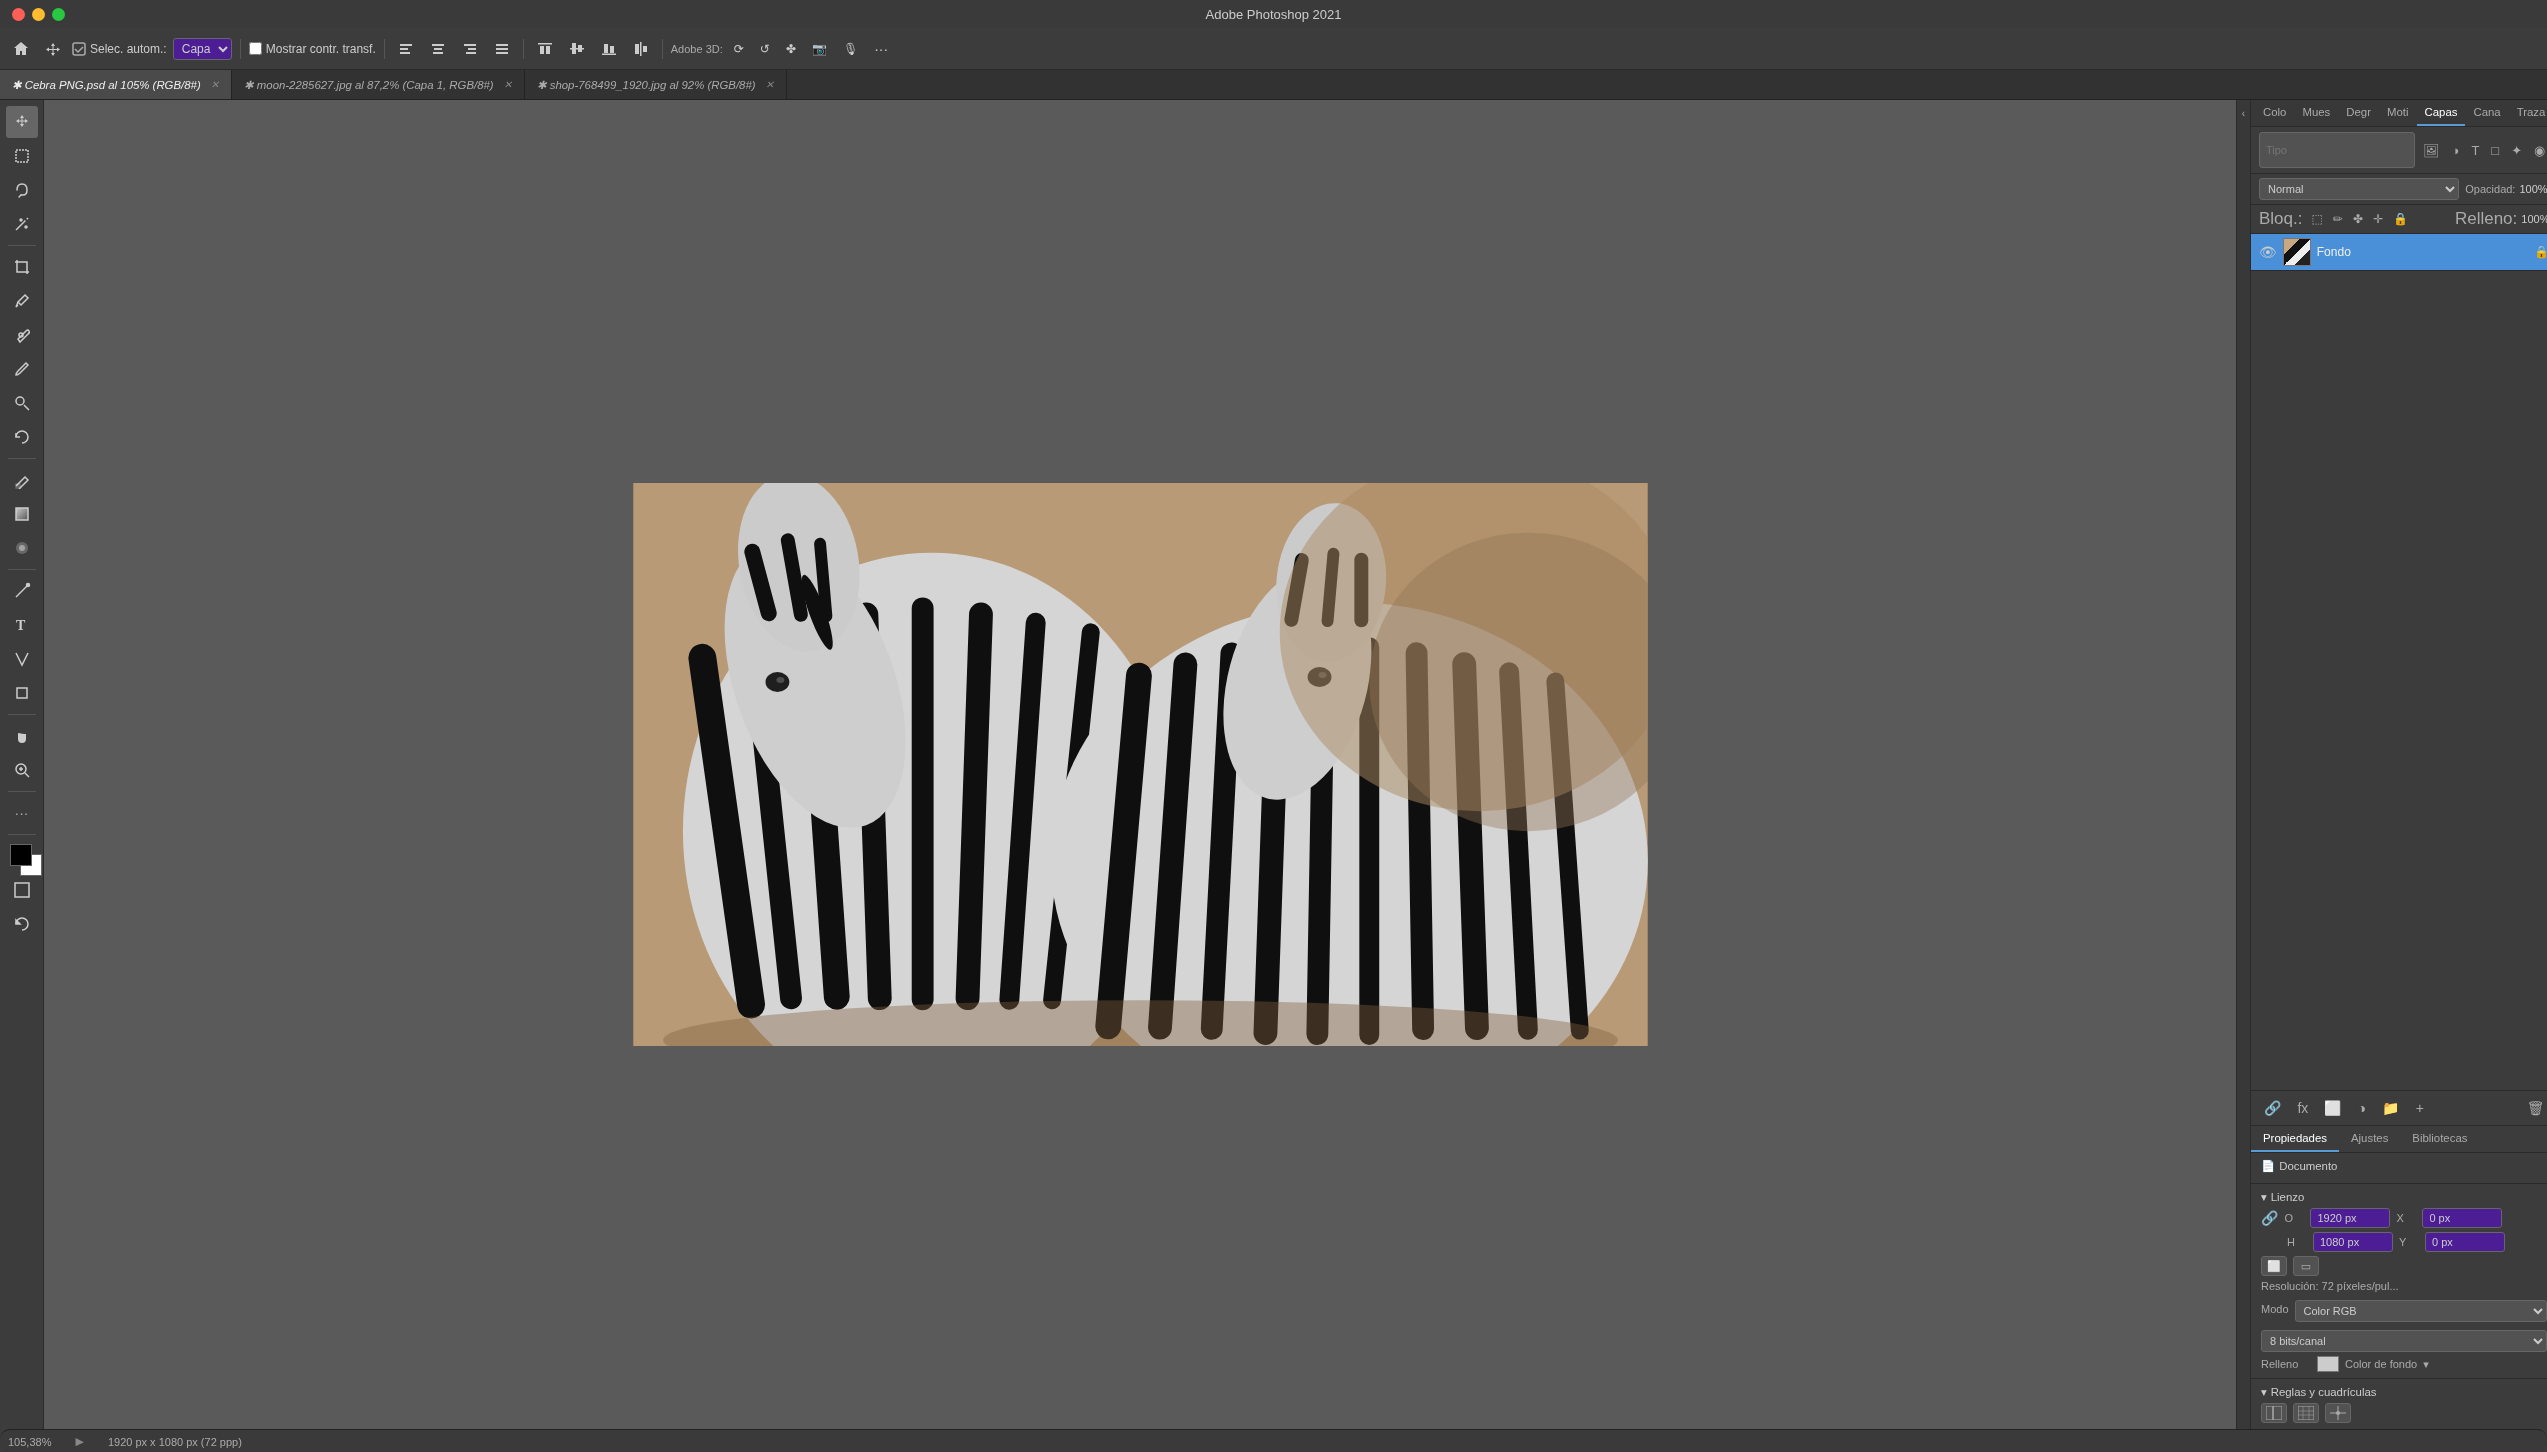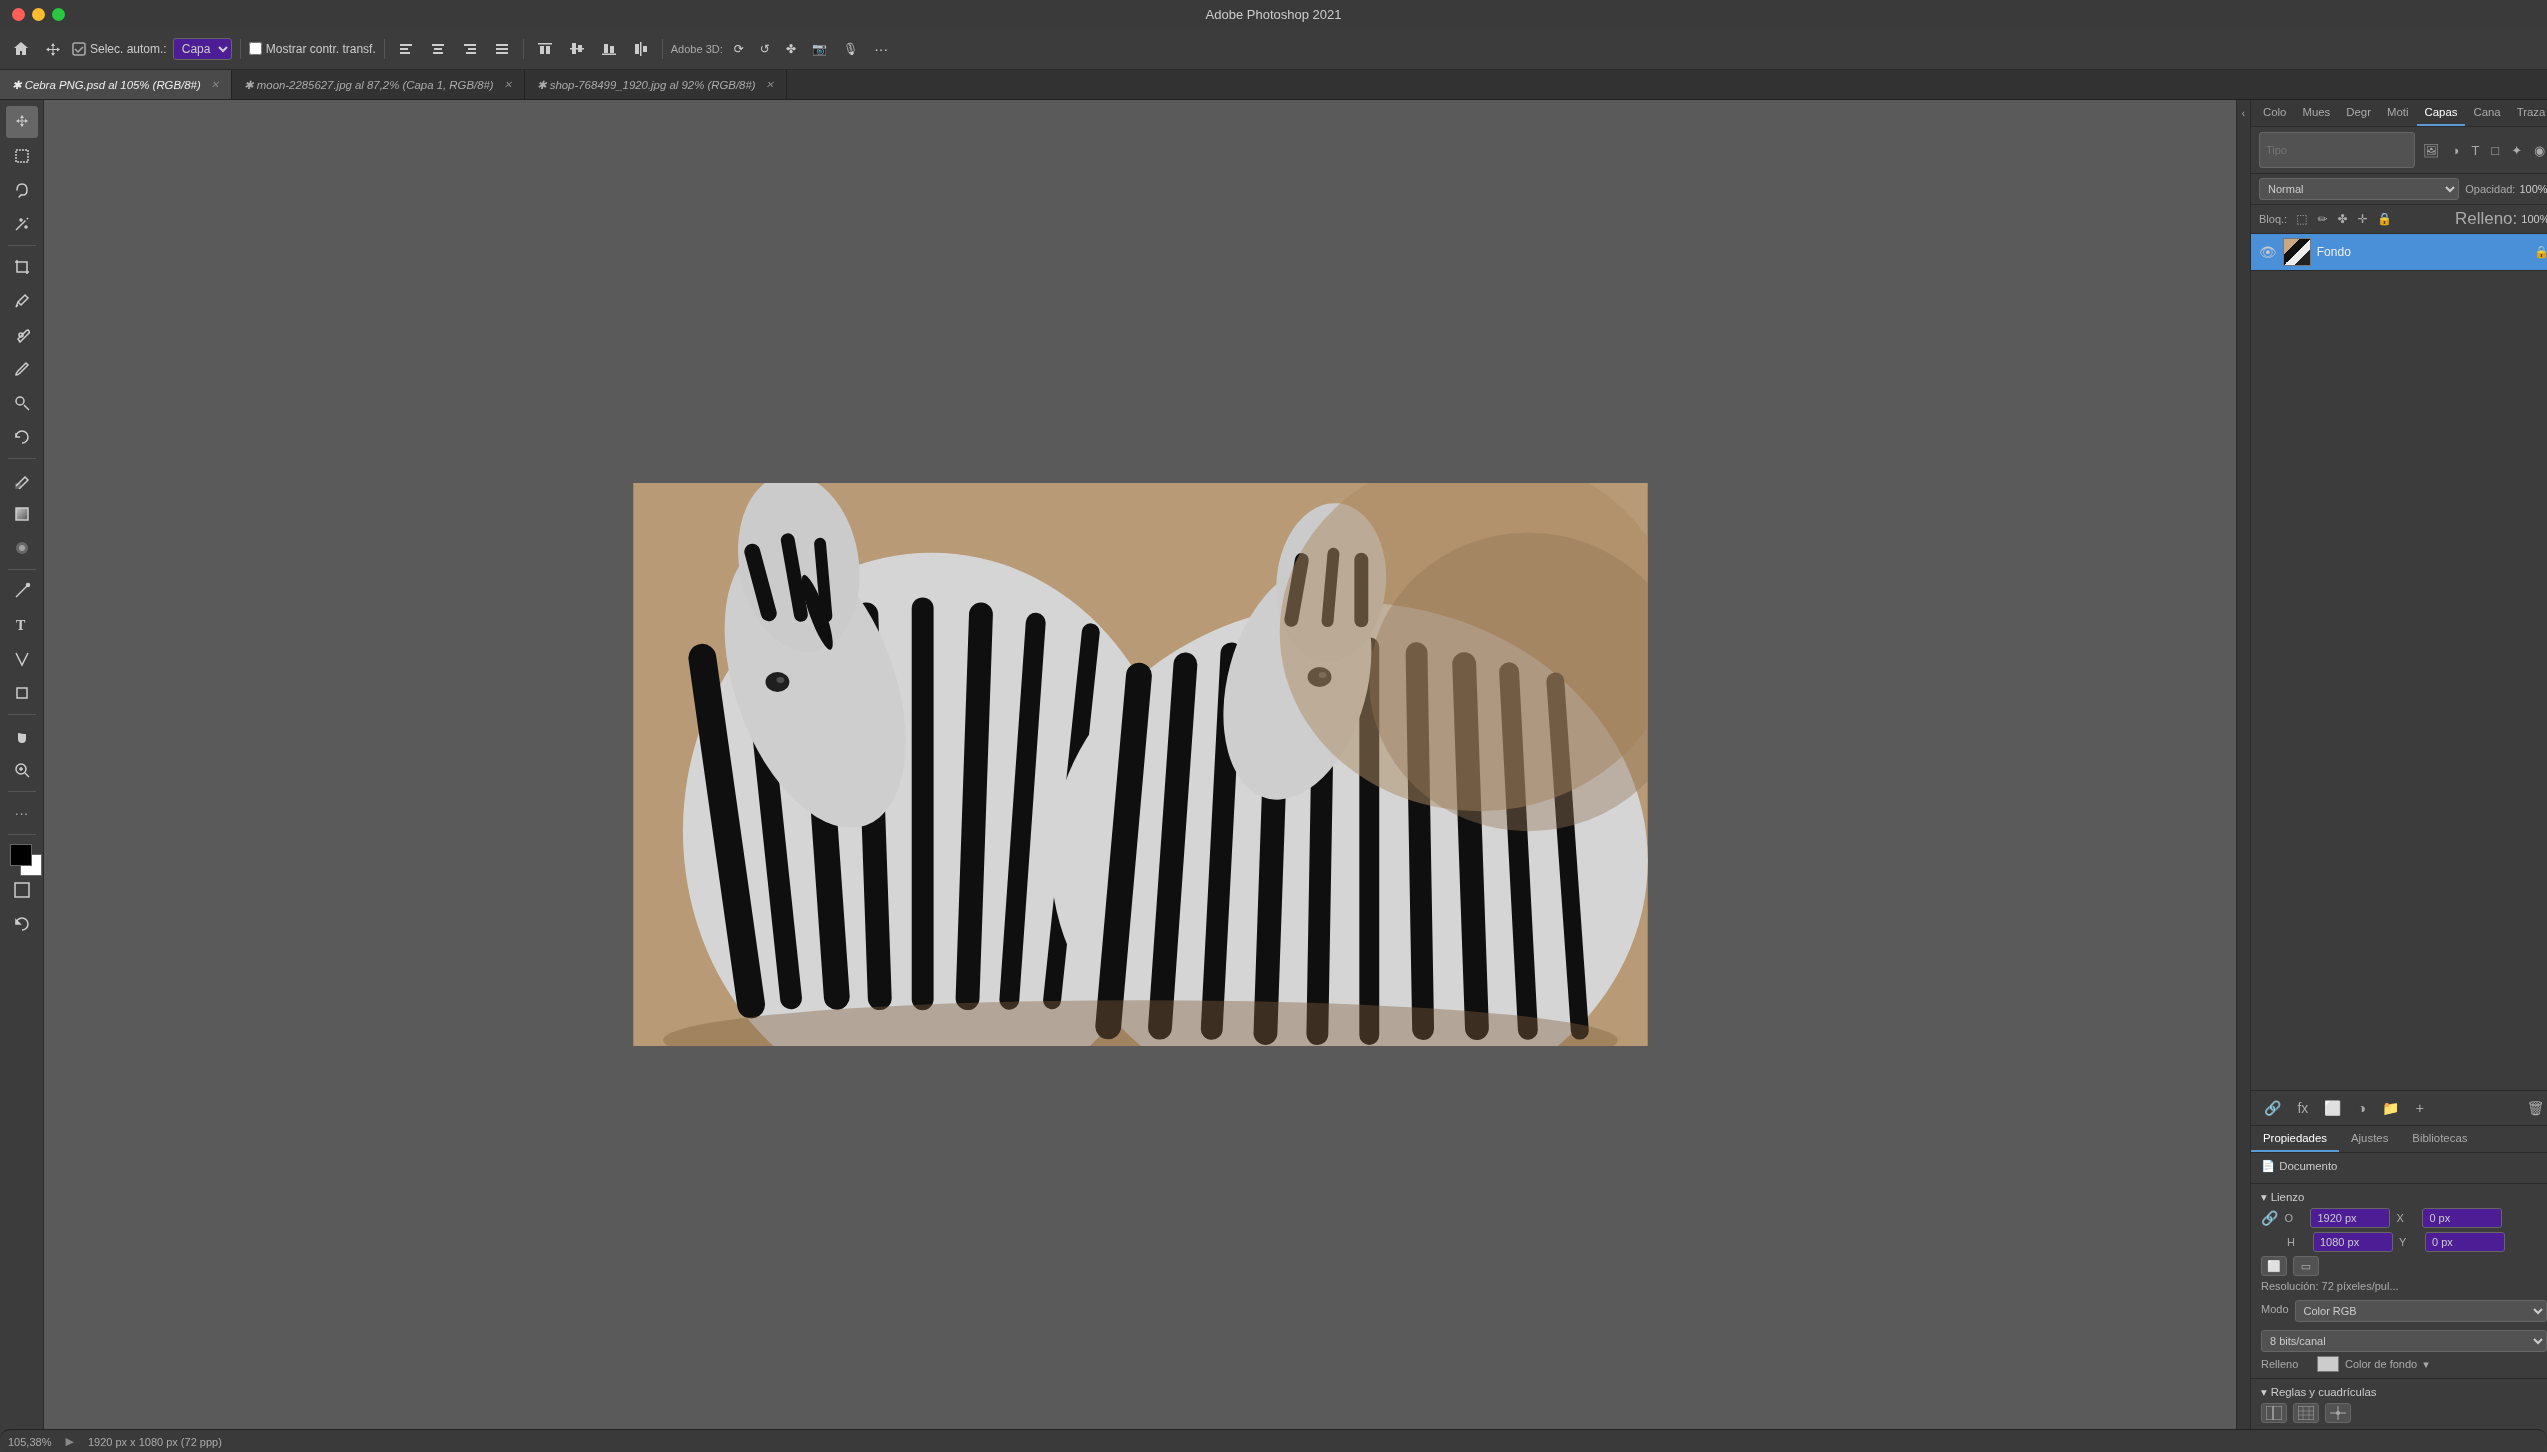--- a/index.html
+++ b/index.html
@@ -205,21 +205,21 @@
     }
 
     
     .status-bar {
       height: 24px;
       background: #3a3a3a;
       border-top: 1px solid #222;
       display: flex;
       align-items: center;
       padding: 0 8px;
-      gap: 14px;
+      gap: 24px;
       flex-shrink: 0;
       font-size: 11px;
       color: #aaa;
       border-radius: 10px;
     }
     .status-arrow {
       color: #888;
       cursor: pointer;
     }
 
@@ -314,21 +314,21 @@
     }
 
     .layers-lock-row {
       display: flex;
       align-items: center;
       padding: 4px 8px;
       gap: 6px;
       border-bottom: 1px solid #2a2a2a;
       flex-shrink: 0;
     }
-    .lock-label { font-size: 11px; color: #aaa; }
+    .lock-label { font-size: 17px; color: #aaa; }
     .lock-icons { display: flex; gap: 4px; }
     .lock-icon-btn {
       background: none;
       border: none;
       color: #aaa;
       cursor: pointer;
       font-size: 12px;
       padding: 2px 3px;
     }
     .fill-control {

